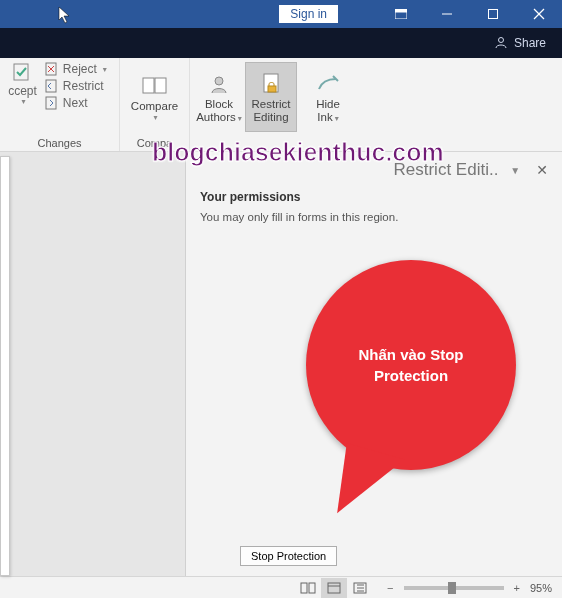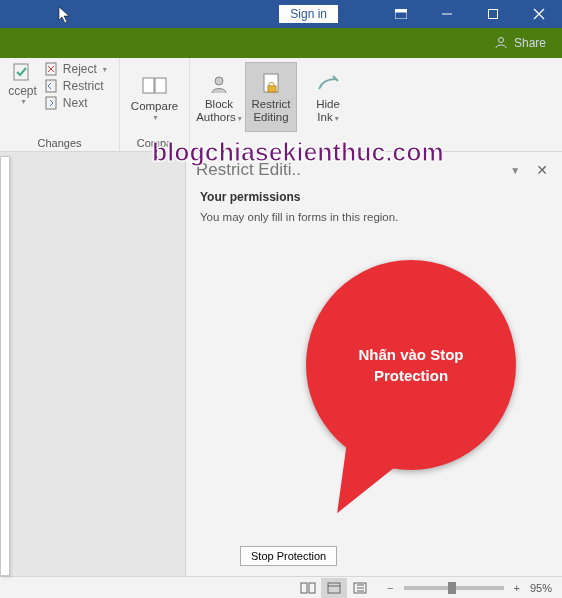--- a/index.html
+++ b/index.html
@@ -45,21 +45,21 @@
   .win-btn {
     width: 46px; height: 28px;
     display: flex; align-items: center; justify-content: center;
     color: white;
     cursor: pointer;
   }
   .win-btn svg { stroke: white; fill: none; }
   
   .sharebar {
     height: 30px;
-    background: #4d7c0f;
+    background: #0f172a;
     display: flex;
     align-items: center;
     justify-content: flex-end;
     padding-right: 16px;
     color: #d0d8eb;
     font-size: 12px;
     gap: 6px;
   }
   .sharebar svg { stroke: #d0d8eb; fill: none; }
   
@@ -156,20 +156,21 @@
     background: #f3f3f3;
     border-left: 1px solid #d0d0d0;
     display: flex;
     flex-direction: column;
   }
   .pane-head {
     display: flex;
     align-items: center;
     padding: 8px 10px 6px 10px;
     gap: 8px;
+    text-align: right;
   }
   .pane-title {
     color: #777;
     font-size: 17px;
     font-weight: 300;
     flex: 1;
     white-space: nowrap;
     overflow: hidden;
   }
   .pane-drop {

